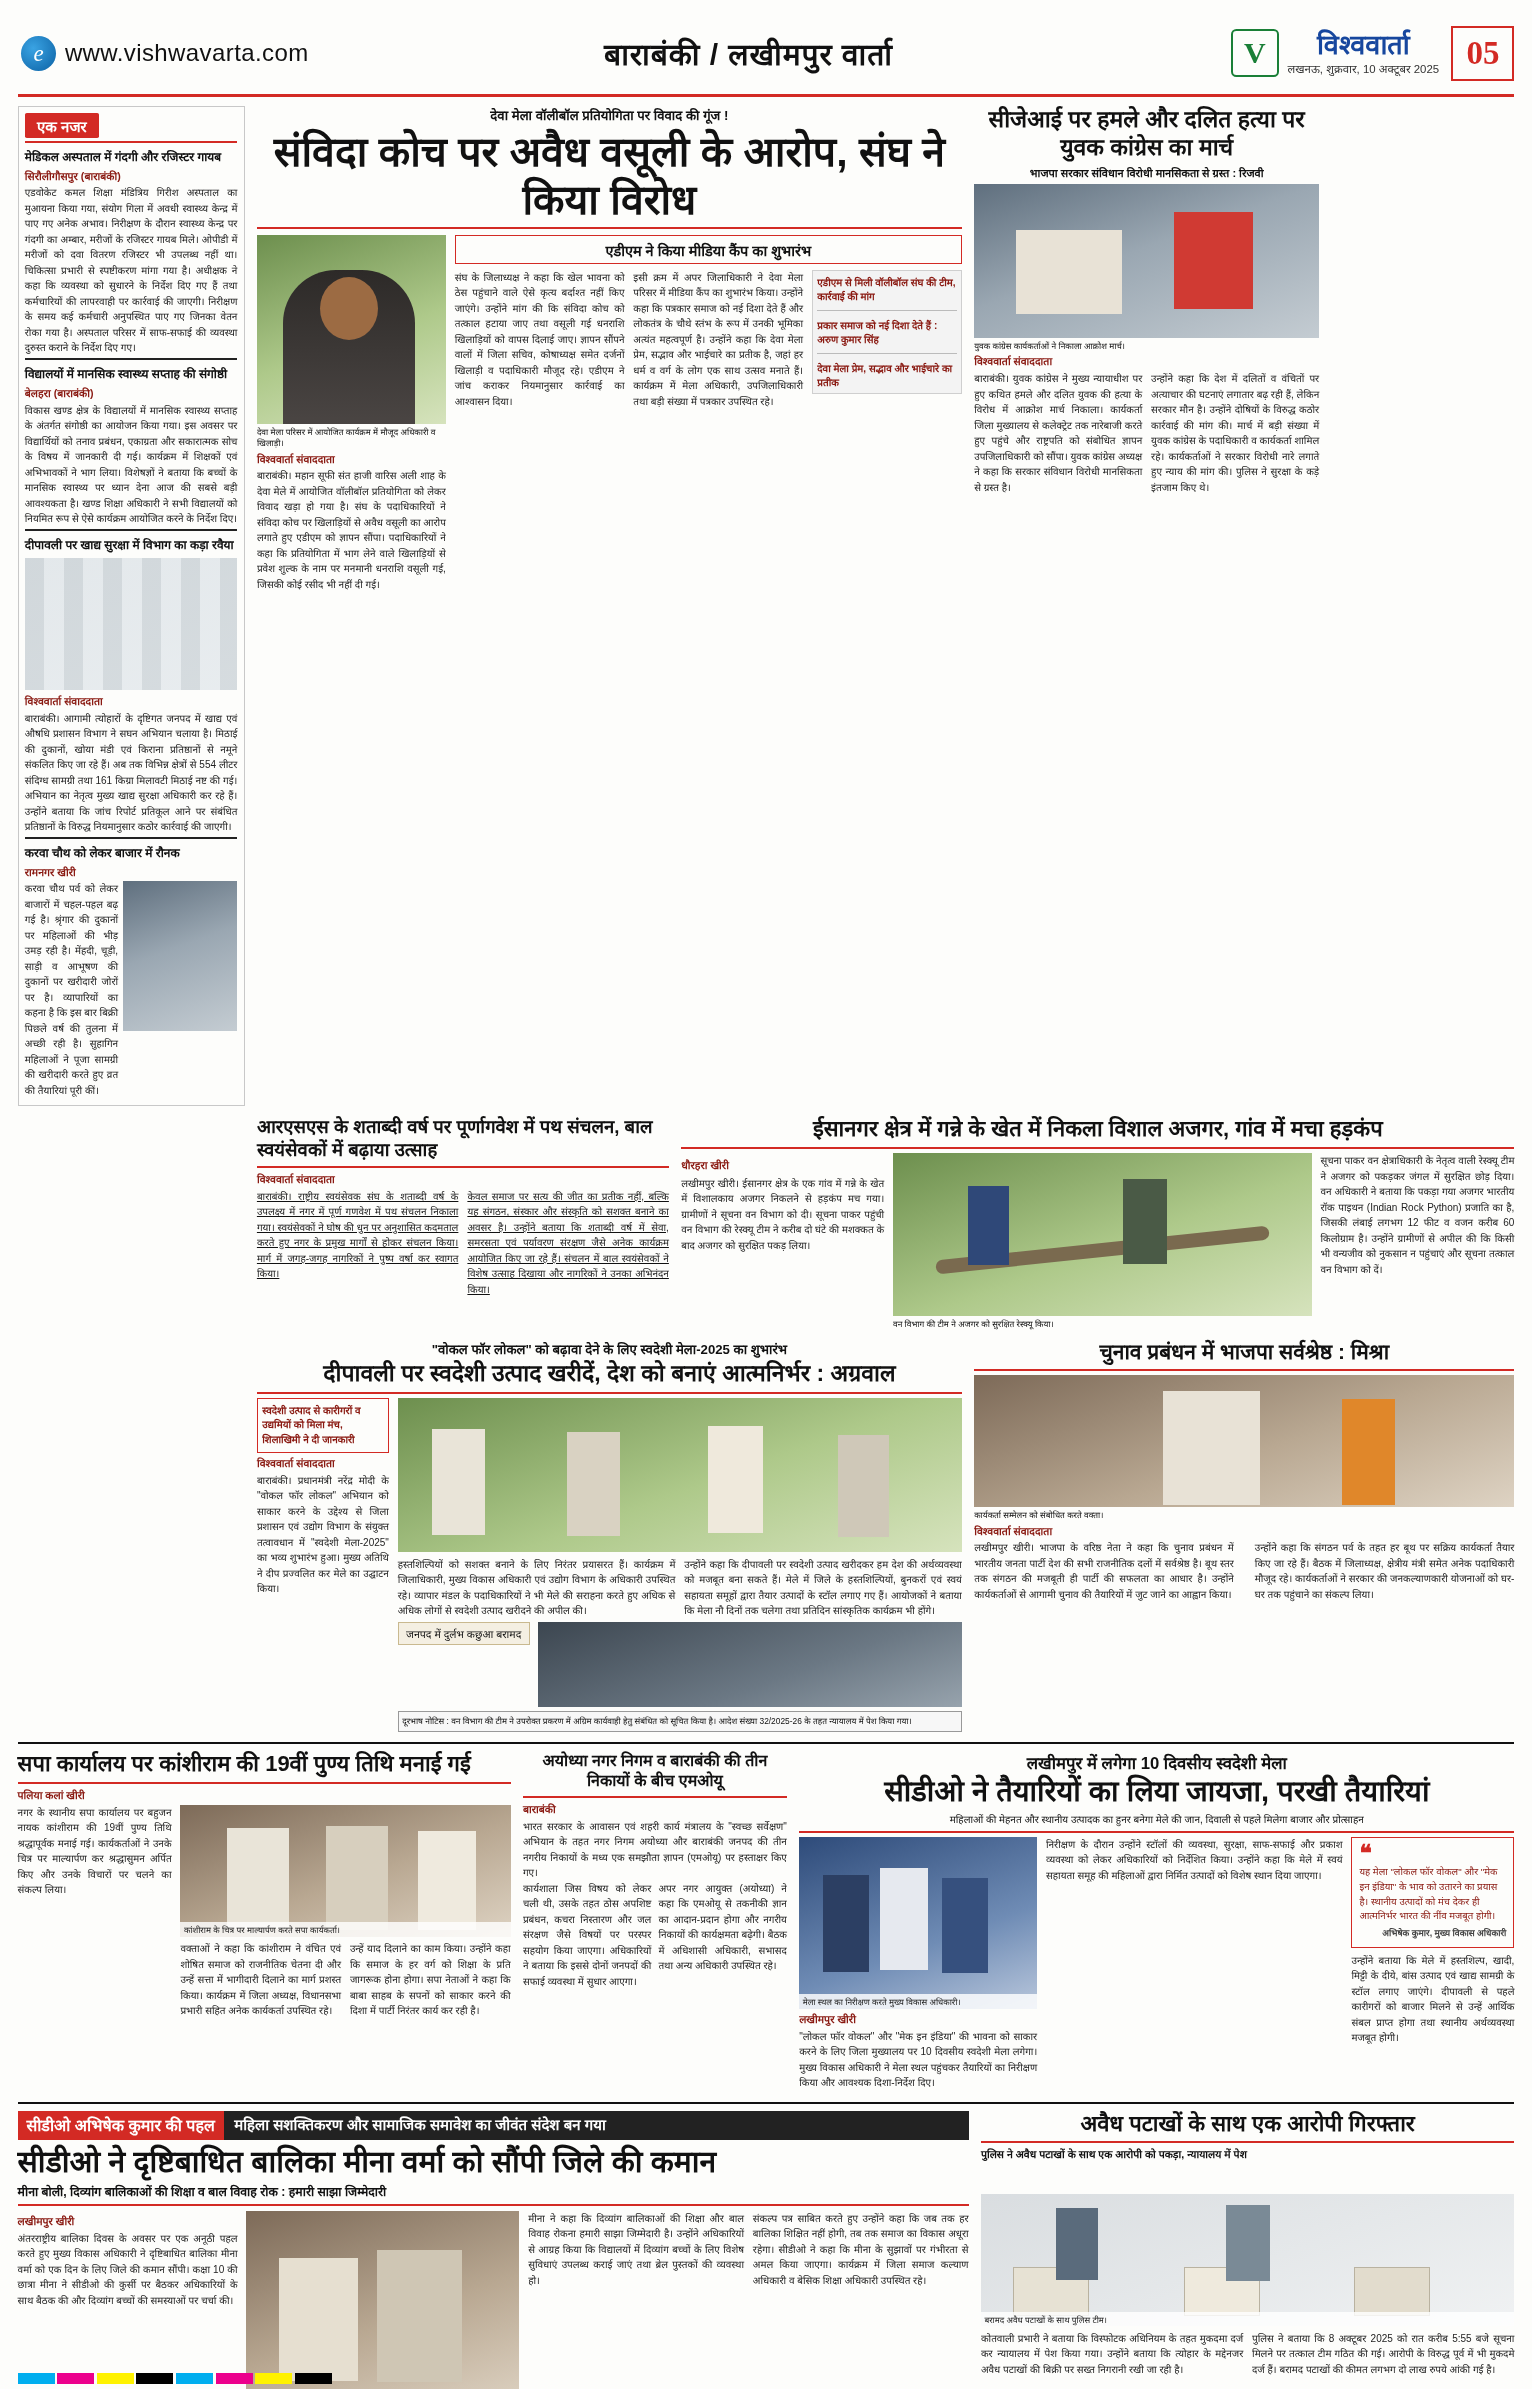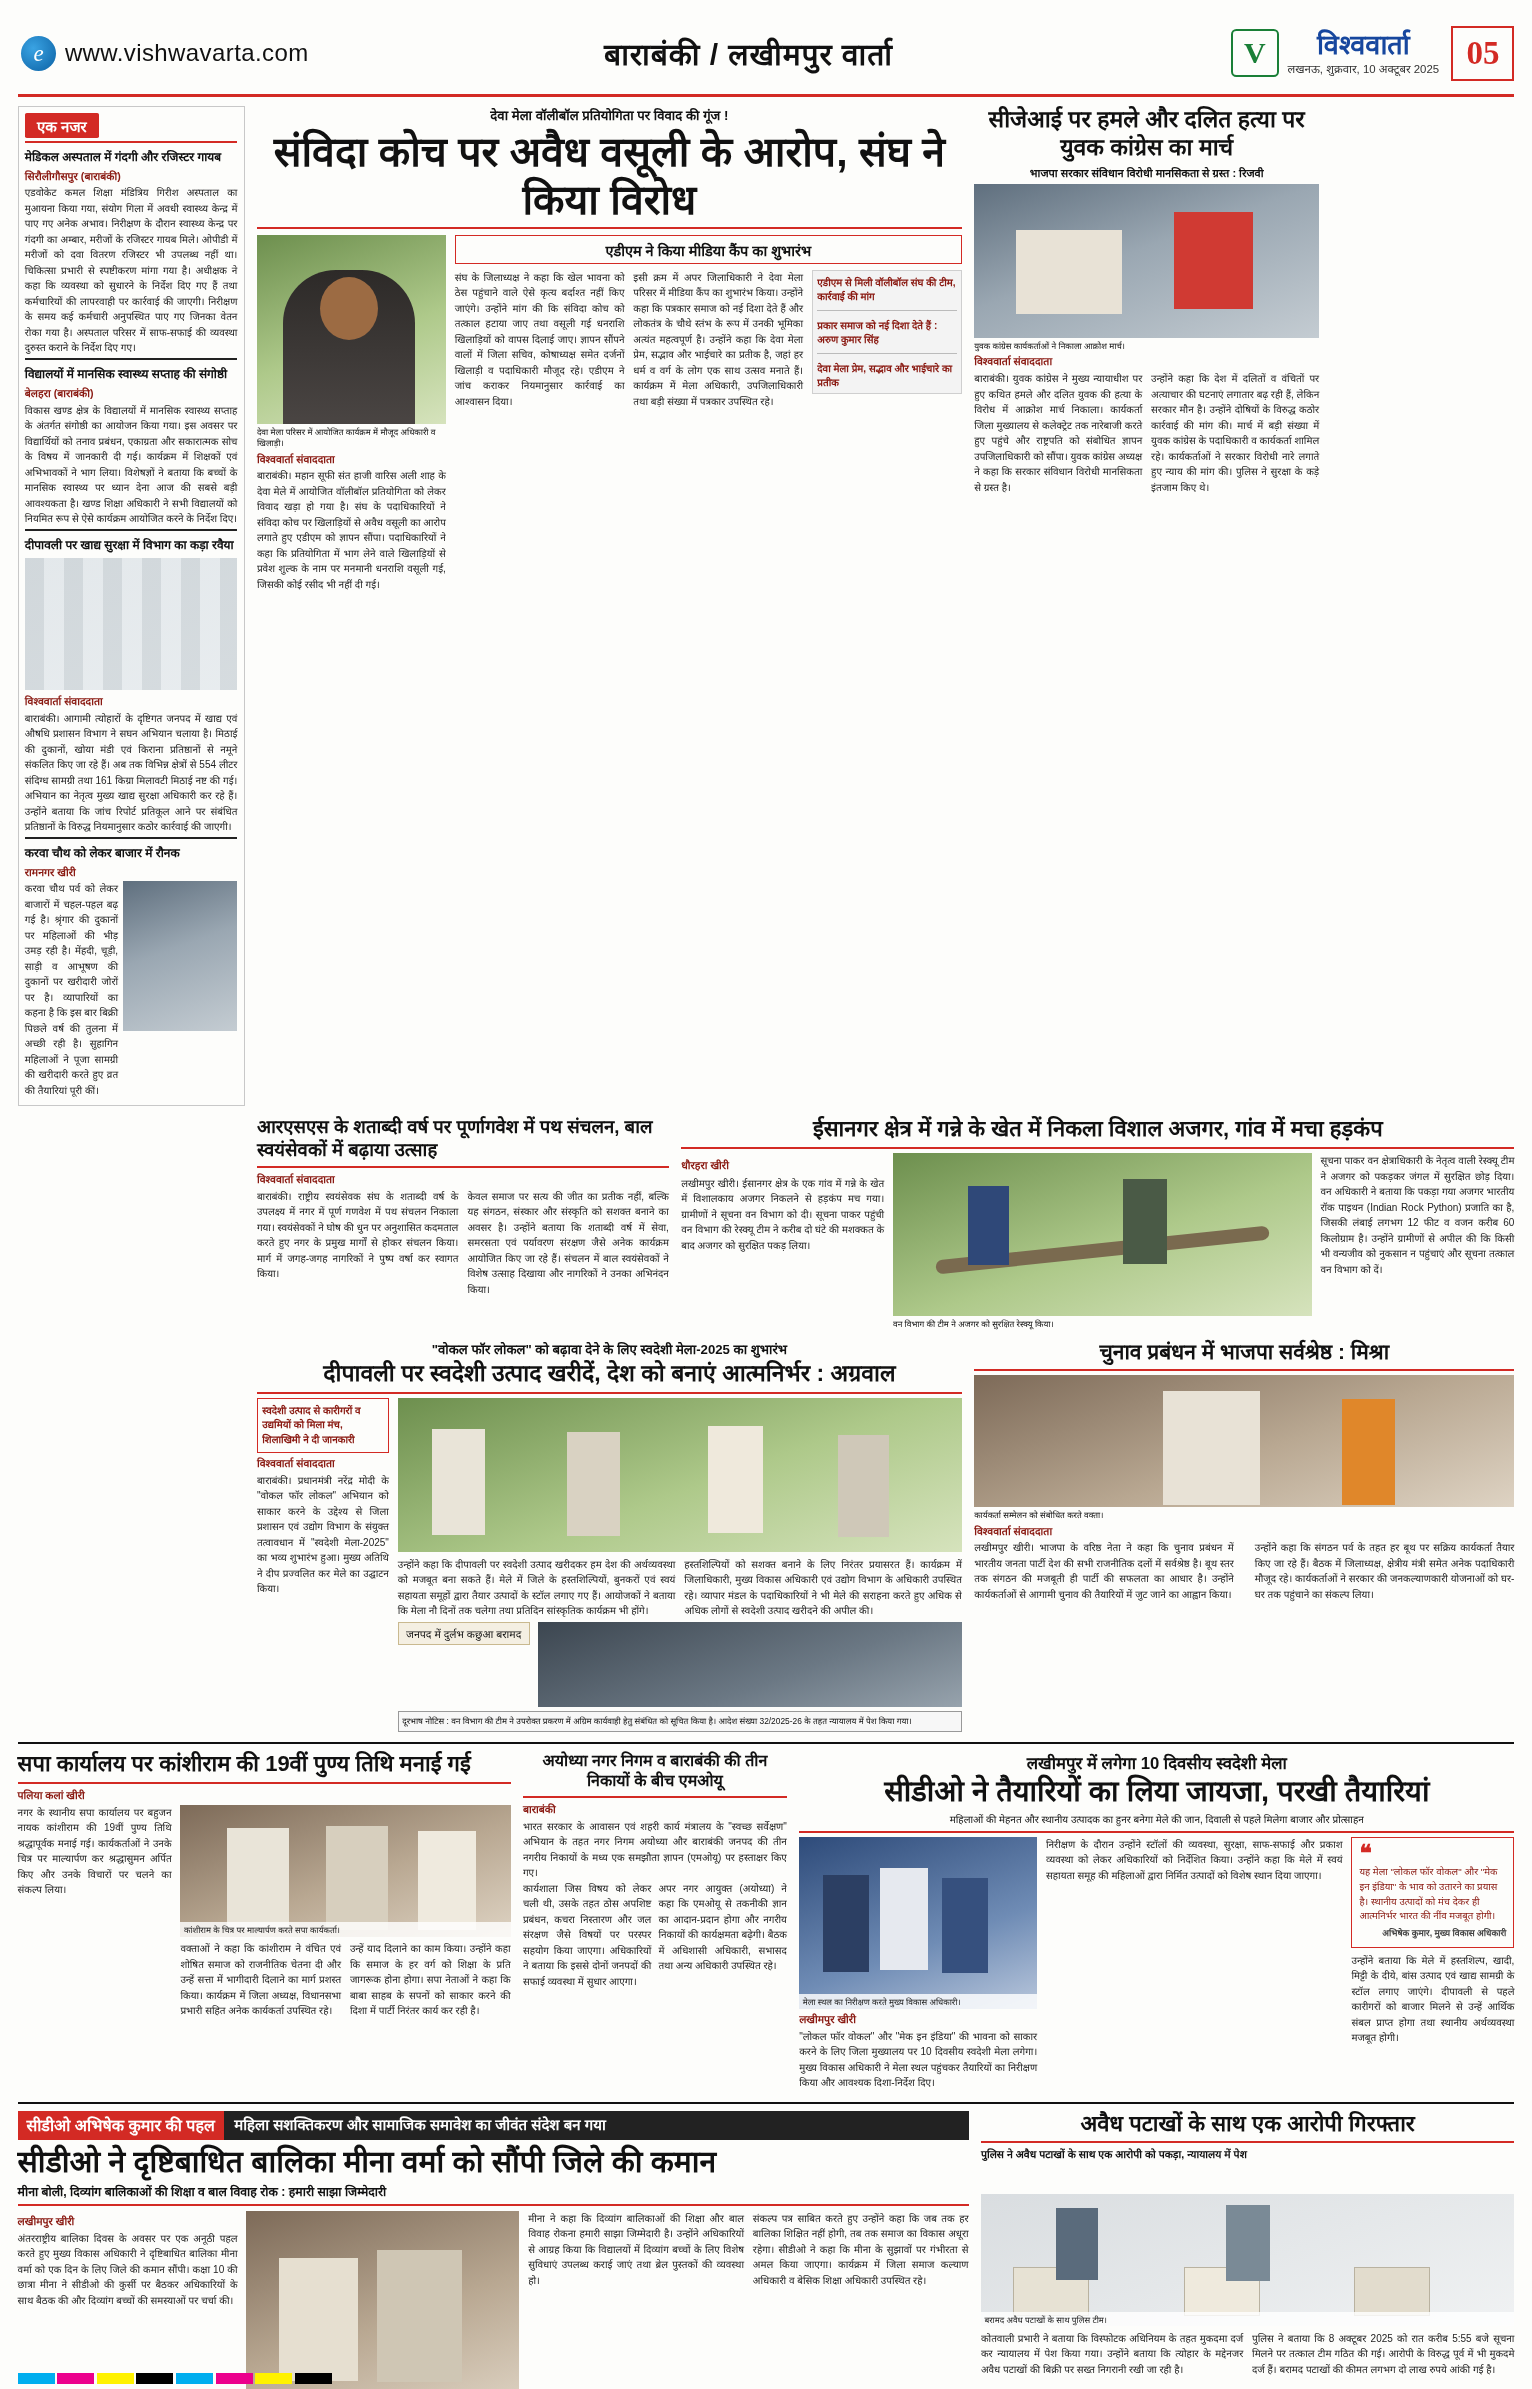--- a/index.html
+++ b/index.html
@@ -196,21 +196,21 @@
     </div>
   </div>
 
   <div class="cols" style="margin-top:10.6px;">
     <div style="width:227px;"></div>
 
     <div style="width:412px;">
       <div class="hl" style="font-size:18.5px;line-height:1.22;">आरएसएस के शताब्दी वर्ष पर पूर्णागवेश में पथ संचलन, बाल स्वयंसेवकों में बढ़ाया उत्साह</div>
       <div class="hrule-red" style="margin:4.4px 0;"></div>
       <div class="byline">विश्ववार्ता संवाददाता</div>
-      <div class="cols" style="gap:9px;">
+      <div class="cols" style="gap:9px;text-decoration:underline;">
         <div class="body" style="flex:1">बाराबंकी। राष्ट्रीय स्वयंसेवक संघ के शताब्दी वर्ष के उपलक्ष्य में नगर में पूर्ण गणवेश में पथ संचलन निकाला गया। स्वयंसेवकों ने घोष की धुन पर अनुशासित कदमताल करते हुए नगर के प्रमुख मार्गों से होकर संचलन किया। मार्ग में जगह-जगह नागरिकों ने पुष्प वर्षा कर स्वागत किया।</div>
         <div class="body" style="flex:1">केवल समाज पर सत्य की जीत का प्रतीक नहीं, बल्कि यह संगठन, संस्कार और संस्कृति को सशक्त बनाने का अवसर है। उन्होंने बताया कि शताब्दी वर्ष में सेवा, समरसता एवं पर्यावरण संरक्षण जैसे अनेक कार्यक्रम आयोजित किए जा रहे हैं। संचलन में बाल स्वयंसेवकों ने विशेष उत्साह दिखाया और नागरिकों ने उनका अभिनंदन किया।</div>
       </div>
     </div>
 
     <div style="flex:1;">
       <div class="hl" style="font-size:22px;text-align:center;line-height:1.2;">ईसानगर क्षेत्र में गन्ने के खेत में निकला विशाल अजगर, गांव में मचा हड़कंप</div>
       <div class="hrule-red" style="margin:4.4px 0;"></div>
       <div class="cols" style="gap:8.8px;">
         <div class="body" style="width:203px;">
@@ -244,22 +244,22 @@
           <div class="body">बाराबंकी। प्रधानमंत्री नरेंद्र मोदी के "वोकल फॉर लोकल" अभियान को साकार करने के उद्देश्य से जिला प्रशासन एवं उद्योग विभाग के संयुक्त तत्वावधान में "स्वदेशी मेला-2025" का भव्य शुभारंभ हुआ। मुख्य अतिथि ने दीप प्रज्वलित कर मेले का उद्घाटन किया।</div>
         </div>
         <div style="flex:1;">
           <div class="photo ph-green" style="height:154px;">
             <div style="position:absolute;left:6%;top:20%;width:53px;height:106px;background:#e9e4d8;"></div>
             <div style="position:absolute;left:30%;top:22%;width:53px;height:104px;background:#d9d2c2;"></div>
             <div style="position:absolute;left:55%;top:18%;width:55px;height:107px;background:#efe9dc;"></div>
             <div style="position:absolute;left:78%;top:24%;width:51px;height:102px;background:#cfc8b8;"></div>
           </div>
           <div class="cols" style="gap:8.8px;margin-top:4.4px;">
+            <div class="body" style="flex:1">हस्तशिल्पियों को सशक्त बनाने के लिए निरंतर प्रयासरत हैं। कार्यक्रम में जिलाधिकारी, मुख्य विकास अधिकारी एवं उद्योग विभाग के अधिकारी उपस्थित रहे। व्यापार मंडल के पदाधिकारियों ने भी मेले की सराहना करते हुए अधिक से अधिक लोगों से स्वदेशी उत्पाद खरीदने की अपील की।</div>
             <div class="body" style="flex:1">उन्होंने कहा कि दीपावली पर स्वदेशी उत्पाद खरीदकर हम देश की अर्थव्यवस्था को मजबूत बना सकते हैं। मेले में जिले के हस्तशिल्पियों, बुनकरों एवं स्वयं सहायता समूहों द्वारा तैयार उत्पादों के स्टॉल लगाए गए हैं। आयोजकों ने बताया कि मेला नौ दिनों तक चलेगा तथा प्रतिदिन सांस्कृतिक कार्यक्रम भी होंगे।</div>
-            <div class="body" style="flex:1">हस्तशिल्पियों को सशक्त बनाने के लिए निरंतर प्रयासरत हैं। कार्यक्रम में जिलाधिकारी, मुख्य विकास अधिकारी एवं उद्योग विभाग के अधिकारी उपस्थित रहे। व्यापार मंडल के पदाधिकारियों ने भी मेले की सराहना करते हुए अधिक से अधिक लोगों से स्वदेशी उत्पाद खरीदने की अपील की।</div>
           </div>
           <div class="cols" style="gap:8.8px;margin-top:3.5px;align-items:flex-start;">
             <div style="width:132px;flex:none;">
               <div style="background:#f4efe2;border:0.9px solid #c9b98f;text-align:center;font-size:10.6px;font-weight:normal;padding:3.5px;">जनपद में दुर्लभ कछुआ बरामद</div>
             </div>
             <div class="photo ph-dark" style="flex:1;height:85px;"></div>
           </div>
           <div style="border:0.9px solid #999;background:#f7f7f7;font-size:8.4px;padding:3.5px;margin-top:3.5px;line-height:1.45;">दूरभाष नोटिस : वन विभाग की टीम ने उपरोक्त प्रकरण में अग्रिम कार्यवाही हेतु संबंधित को सूचित किया है। आदेश संख्या 32/2025-26 के तहत न्यायालय में पेश किया गया।</div>
         </div>
       </div>

